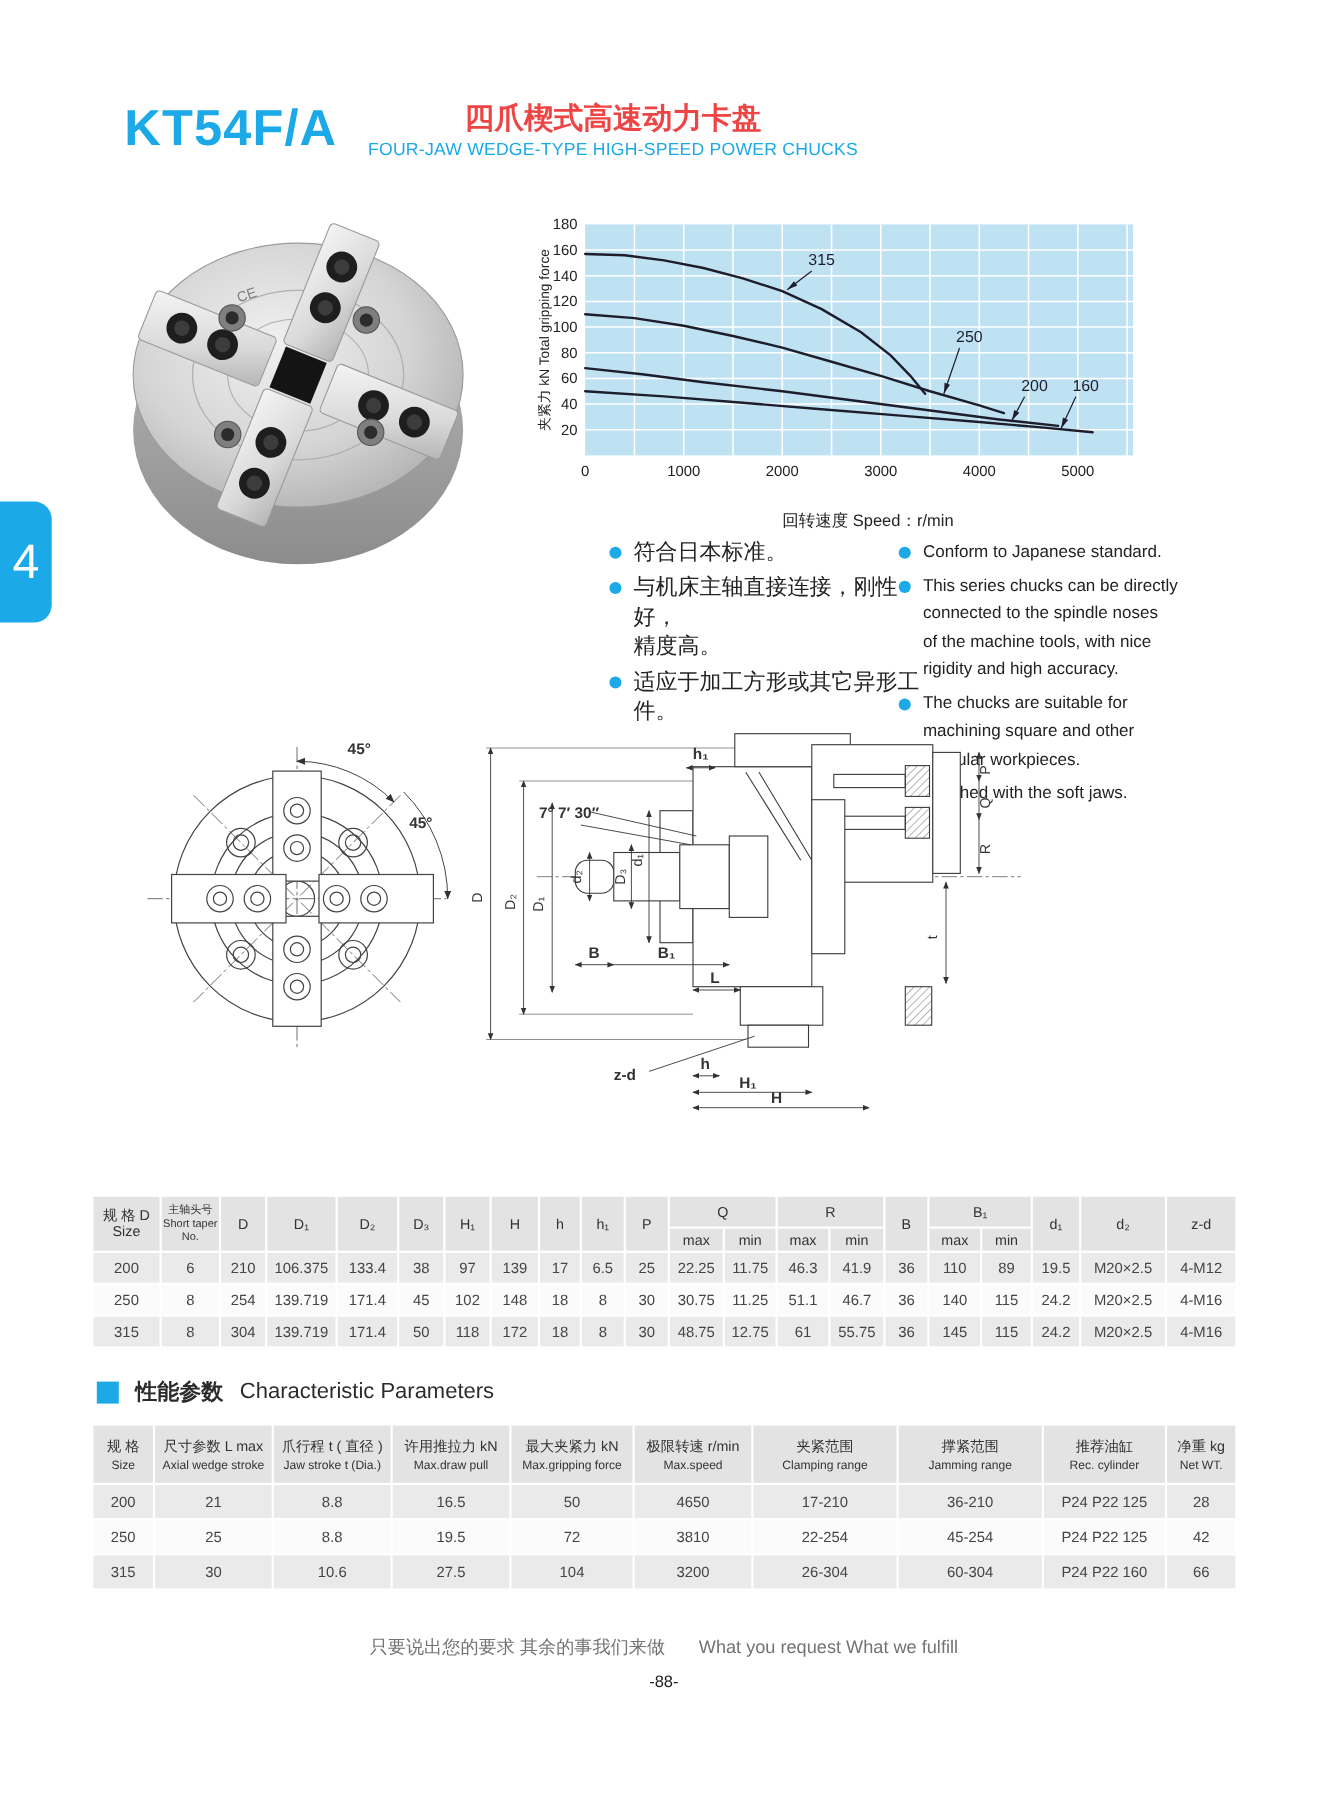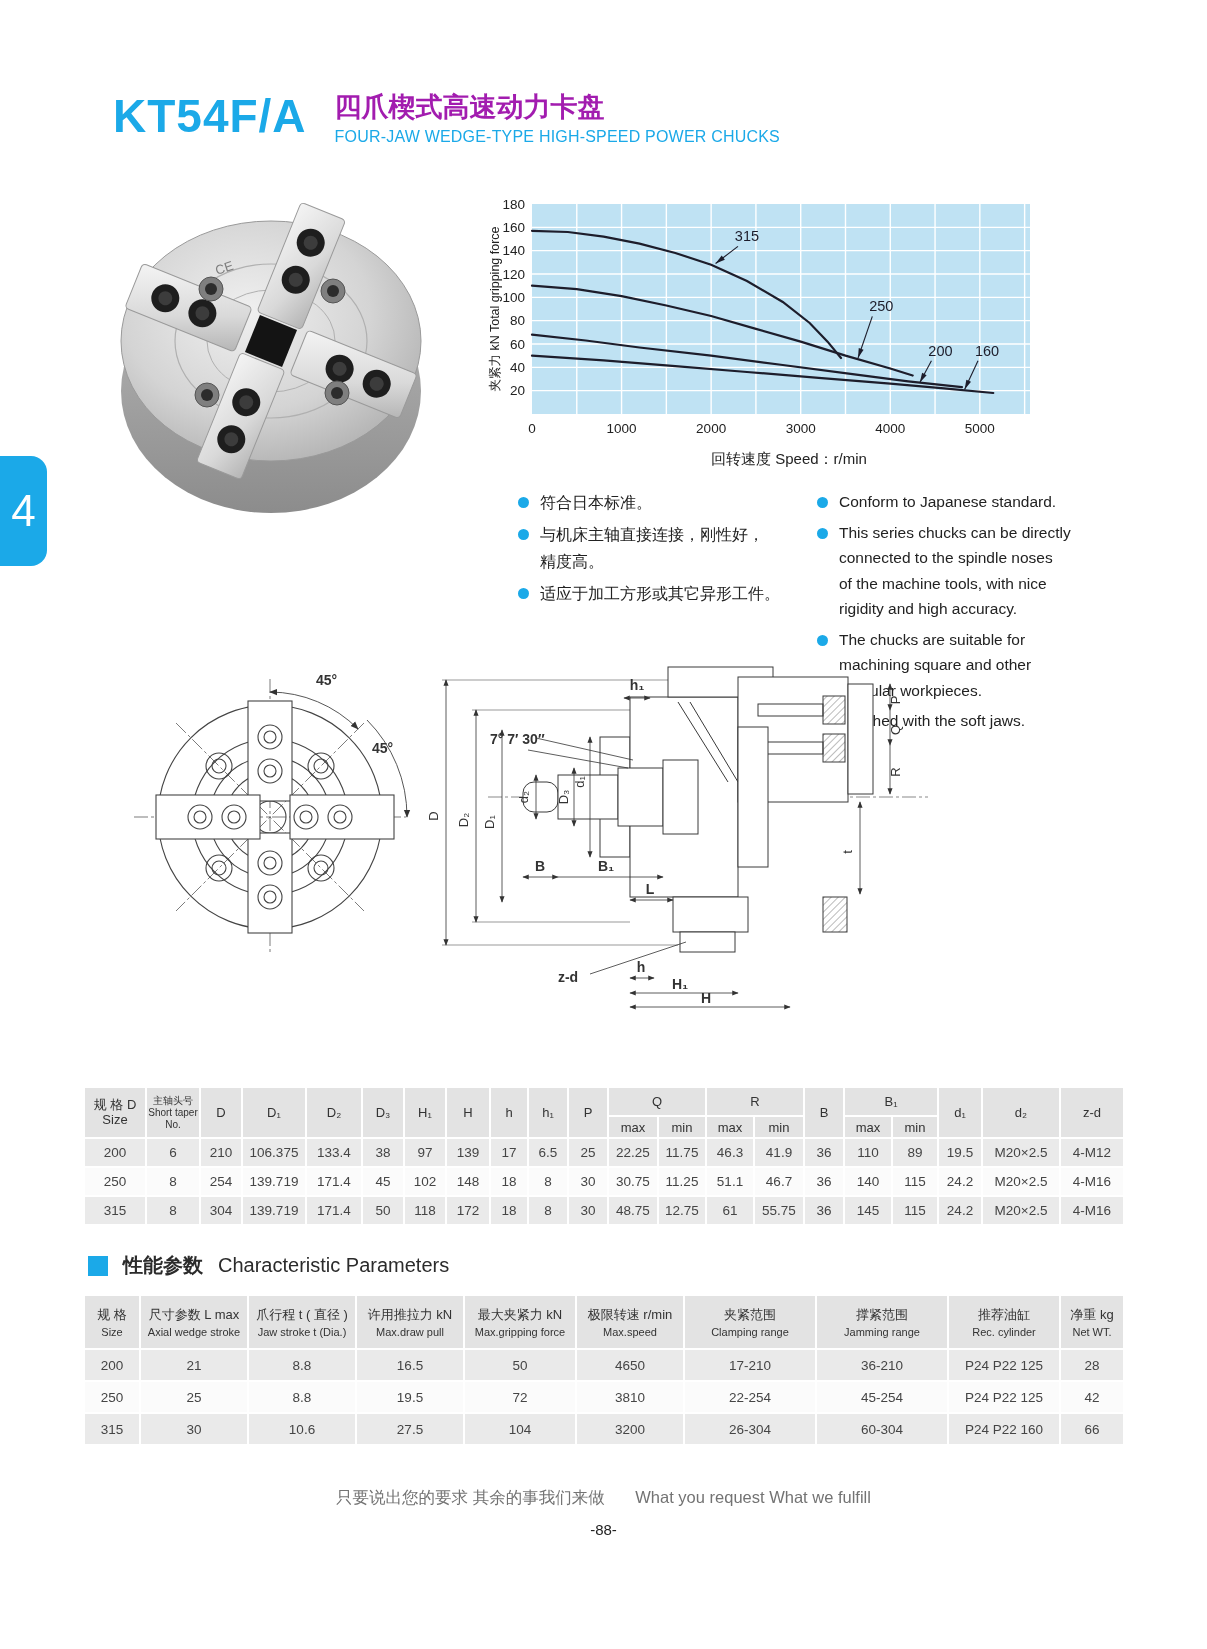--- a/index.html
+++ b/index.html
@@ -7,34 +7,34 @@
         font-family:"Liberation Sans","DejaVu Sans",sans-serif;color:#222;}
 
   
   .side-tab{position:absolute;left:0;top:456px;width:47px;height:110px;background:#1ba9e8;
             border-radius:0 16px 16px 0;color:#fff;font-size:44px;display:flex;
             align-items:center;justify-content:center;}
 
   
   .hdr{position:absolute;left:113px;top:92px;display:flex;align-items:flex-start;gap:28px;}
   .hdr .model{font-size:46px;font-weight:bold;color:#1ba9e8;line-height:1.05;letter-spacing:1px;}
-  .hdr .t-cn{font-size:27px;font-weight:bold;color:#a21caf;line-height:1.15;}
+  .hdr .t-cn{font-size:27px;font-weight:bold;color:#ef4444;line-height:1.15;text-align:center;}
   .hdr .t-en{font-size:16px;color:#1ba9e8;margin-top:5px;letter-spacing:.2px;}
 
   
   .chart-wrap{position:absolute;left:486px;top:196px;width:560px;}
   #chart-svg{display:block;width:556px;height:252px;}
-  .x-caption{margin-top:2px;padding-left:46px;text-align:center;font-size:15px;color:#222;}
+  .x-caption{margin-top:16px;padding-left:46px;text-align:center;font-size:15px;color:#222;}
 
   
   .feat{list-style:none;margin:0;padding:0;position:absolute;}
   .feat li{display:flex;margin-bottom:5px;}
   .feat .dot{width:11px;height:11px;border-radius:50%;background:#1ba9e8;margin:8px 11px 0 0;flex:none;}
   .feat .txt{white-space:pre-line;}
-  .feat-cn{left:518px;top:489px;width:300px;font-size:16px;line-height:27px;}
+  .feat-cn{left:554px;top:489px;width:300px;font-size:20px;line-height:27px;}
   .feat-en{left:817px;top:489px;width:305px;font-size:15.5px;line-height:25.5px;}
 
   
   .draw-front{position:absolute;left:120px;top:645px;}
   .draw-section{position:absolute;left:428px;top:642px;}
   .draw-front svg,.draw-section svg{display:block;}
   .dimtxt{font-size:13px;fill:#333;}
   .dimtxt-b{font-size:14px;fill:#333;font-weight:bold;}
 
   

